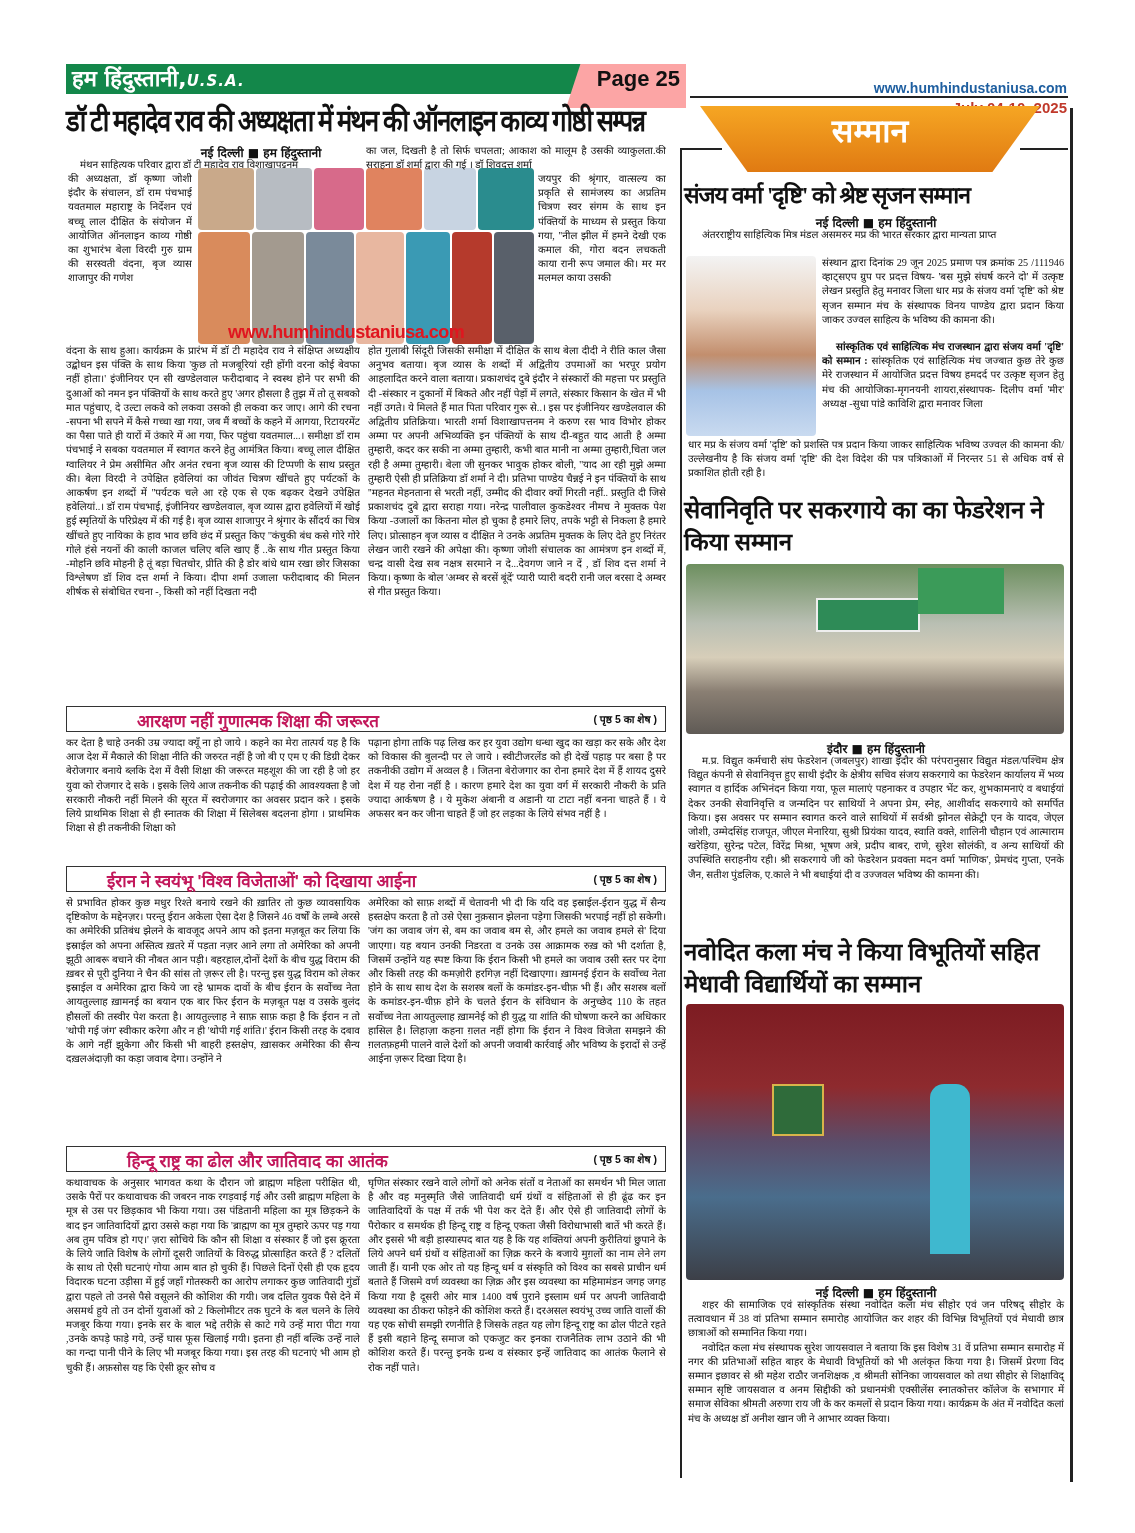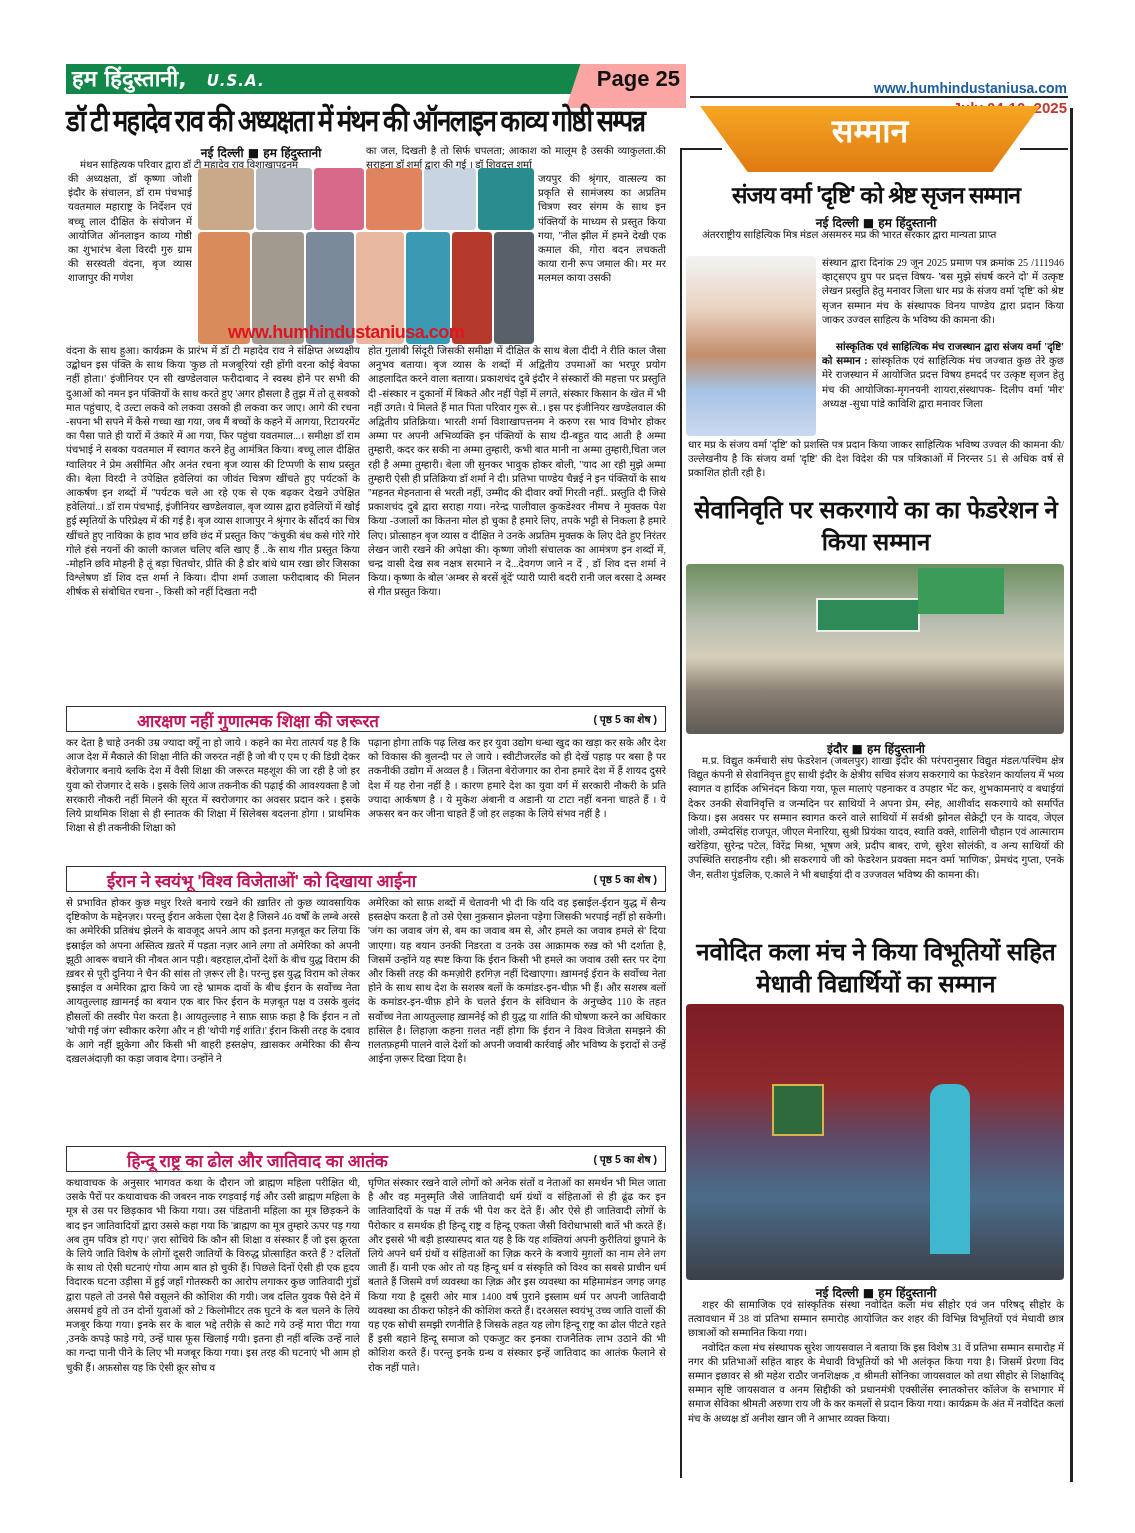--- a/index.html
+++ b/index.html
@@ -1,41 +1,41 @@
 <!DOCTYPE html>
 <html><head>
 <meta charset="utf-8">
 <style>
   html,body{margin:0;padding:0;background:#fff;}
   body{width:1135px;height:1533px;position:relative;overflow:hidden;font-family:"DejaVu Sans","Liberation Sans",sans-serif;color:#111;}
   .abs{position:absolute;}
   
   .mast{left:66px;top:64px;width:618px;height:30px;background:#13874a;}
   .mast-title{left:72px;top:64px;height:30px;line-height:30px;color:#fff;font-weight:bold;font-size:22px;}
-  .mast-title .usa{font-style:italic;font-size:15px;margin-left:20px;letter-spacing:1px;}
+  .mast-title .usa{font-style:italic;font-size:15px;margin-left:0;letter-spacing:1px;}
   .pagebox{left:566px;top:64px;width:120px;height:44px;background:#fca5a5;clip-path:polygon(12% 0,100% 0,100% 100%,0 100%);}
   .pagebox span{position:absolute;right:6px;top:0;line-height:30px;font-weight:bold;font-size:22px;font-family:"Liberation Sans",sans-serif;color:#111;}
   .date{right:68px;top:64px;font-family:"Liberation Sans",sans-serif;font-weight:bold;font-size:15px;color:#c0392b;text-align:right;margin-top:35px;}
   .site{right:68px;top:80px;font-family:"Liberation Sans",sans-serif;font-weight:bold;font-size:14px;color:#1f5fa0;text-align:right;}
   .rule{left:690px;top:96px;width:378px;height:2px;background:#222;}
   .headline{left:66px;top:100px;width:616px;font-family:"Liberation Sans",sans-serif;font-weight:bold;font-size:30px;letter-spacing:-2px;line-height:42px;white-space:nowrap;transform:scaleX(0.85);transform-origin:left;}
   .byline{font-weight:bold;font-size:12px;text-align:center;}
   .text{font-size:10.2px;line-height:14.2px;text-align:justify;font-family:"Liberation Serif","DejaVu Serif",serif;}
   .text p{margin:0;text-indent:14px;}
   .photo{background:#888;border-radius:4px;overflow:hidden;}
   .watermark{color:#e0161f;font-weight:bold;font-size:18px;font-family:"Liberation Sans",sans-serif;letter-spacing:-0.5px;}
   .secbox{border:1.5px solid #333;height:24px;}
   .sectitle{color:#c2185b;font-weight:bold;font-size:17px;font-family:"Liberation Sans",sans-serif;}
   .seccont{font-weight:bold;font-size:10.5px;font-family:"Liberation Sans",sans-serif;}
   
   .rbox{left:680px;top:108px;width:390px;height:1374px;border-right:3px solid #222;}
   .rbox-left{left:680px;top:148px;width:2px;height:1330px;background:#222;}
   .banner{left:700px;top:106px;width:340px;height:66px;background:linear-gradient(#f6a623,#e07a12);clip-path:polygon(0 0,100% 0,86% 100%,14% 100%);}
   .banner-t{left:700px;top:108px;width:340px;text-align:center;color:#fff;font-weight:bold;font-size:32px;font-family:"Liberation Sans",sans-serif;}
-  .rh{font-family:Liberation Sans, sans-serif;font-weight:bold;text-align:center;color:#111;}
+  .rh{font-family:Liberation Serif, serif;font-weight:bold;text-align:left;color:#111;}
 </style>
 </head>
 <body>
 
 <div class="abs mast"></div>
 <div class="abs mast-title"><span>हम हिंदुस्तानी,</span><span class="usa">U.S.A.</span></div>
 <div class="abs pagebox">
     <span>Page 25</span>
   </div>
 <div class="abs date">July 04-10, 2025</div>

